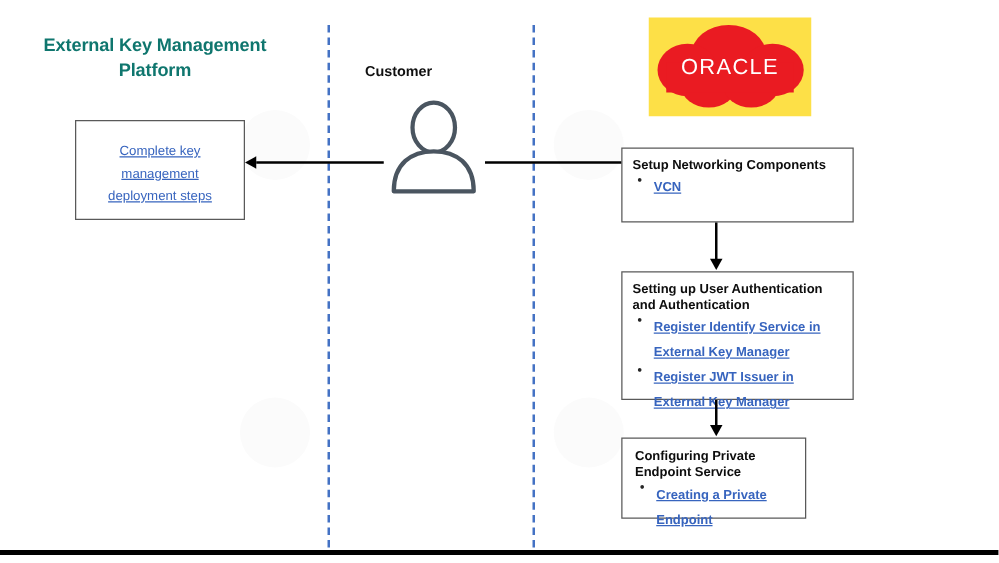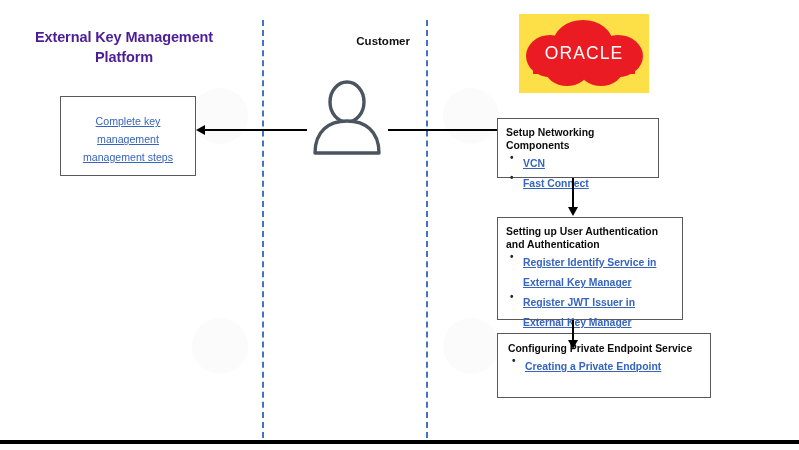--- a/index.html
+++ b/index.html
@@ -36,29 +36,29 @@
   
   .platform-title {
     position: absolute;
     left: 8px;
     top: 28px;
     width: 232px;
     text-align: center;
     font-size: 14.5px;
     font-weight: bold;
     line-height: 1.35;
-    color: #4c1d95;
+    color: #0f766e;
     letter-spacing: -0.1px;
   }
   .customer-title {
     position: absolute;
     left: 292px;
-    top: 35px;
+    top: 52px;
     width: 118px;
-    text-align: right;
+    text-align: left;
     font-size: 11.5px;
     font-weight: bold;
     color: #101010;
   }
 
   
   .actor {
     position: absolute;
     left: 304px;
     top: 78px;
@@ -193,41 +193,40 @@
         <rect x="14" y="36" width="102" height="24"></rect>
       </g>
       <text x="65" y="45" text-anchor="middle" fill="#ffffff" font-family="&quot;Liberation Sans&quot;, sans-serif" font-size="17.5" font-weight="500" letter-spacing="1.1">ORACLE</text>
     </svg>
   </div>
 
   <div class="proc-box" style="left:60px; top:96px; width:136px; height:80px;">
     <div class="centered-box-text">
       <div><span class="lnk">Complete key</span></div>
       <div><span class="lnk">management</span></div>
-      <div><span class="lnk">management steps</span></div>
+      <div><span class="lnk">deployment steps</span></div>
     </div>
   </div>
 
-  <div class="proc-box" style="left:497px; top:118px; width:162px; height:60px; padding:7px 6px 0 8px;">
+  <div class="proc-box" style="left:497px; top:118px; width:186px; height:60px; padding:7px 6px 0 8px;">
     <p class="box-title">Setup Networking Components</p>
     <ul class="bullets">
       <li><span class="lnk">VCN</span></li>
-      <li><span class="lnk">Fast Connect</span></li>
     </ul>
   </div>
 
   <div class="proc-box" style="left:497px; top:217px; width:186px; height:103px; padding:7px 4px 0 8px;">
     <p class="box-title">Setting up User Authentication and Authentication</p>
     <ul class="bullets">
       <li><span class="lnk">Register Identify Service in External Key Manager</span></li>
       <li><span class="lnk">Register JWT Issuer in External Key Manager</span></li>
     </ul>
   </div>
 
-  <div class="proc-box" style="left:497px; top:333px; width:214px; height:65px; padding:8px 4px 0 10px;">
+  <div class="proc-box" style="left:497px; top:350px; width:148px; height:65px; padding:8px 4px 0 10px;">
     <p class="box-title">Configuring Private Endpoint Service</p>
     <ul class="bullets">
       <li><span class="lnk">Creating a Private Endpoint</span></li>
     </ul>
   </div>
 
   <div class="conn-line" style="left:388px; top:128.5px; width:109px; height:2px;"></div>
   <div class="conn-line" style="left:205px; top:128.5px; width:102px; height:2px;"></div>
   <div class="arrow-left" style="left:196px; top:124.5px;"></div>
 

